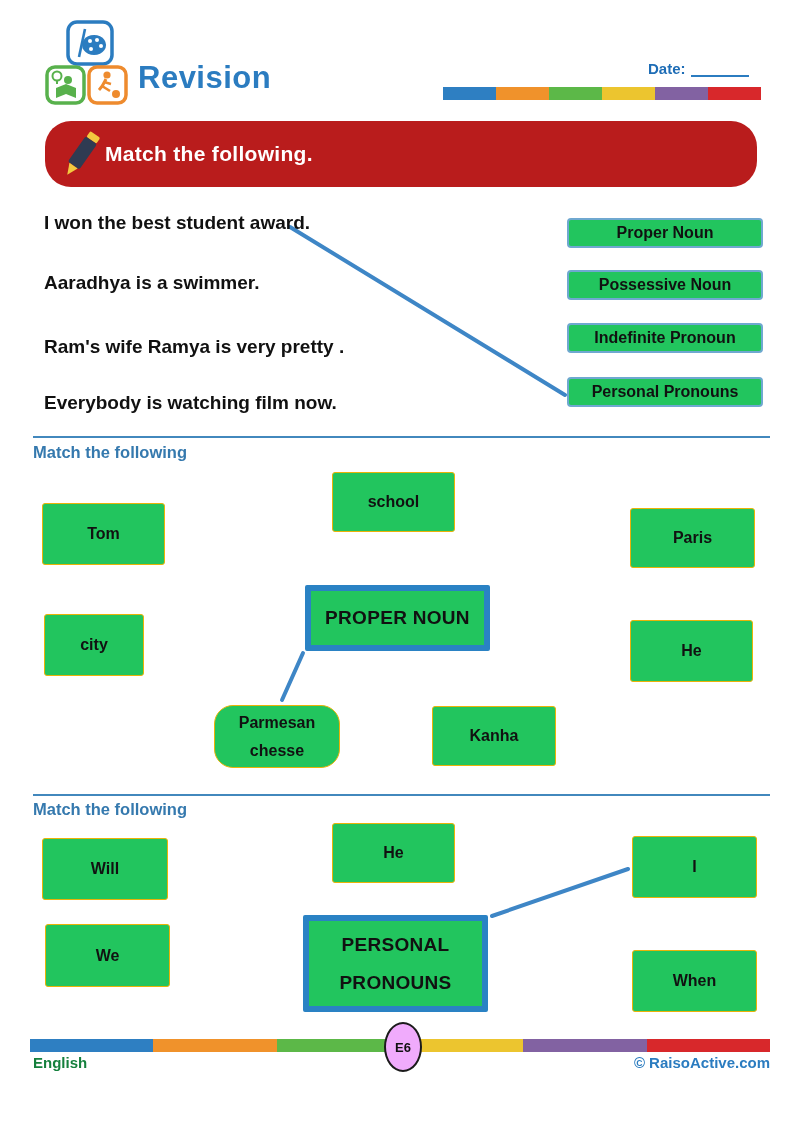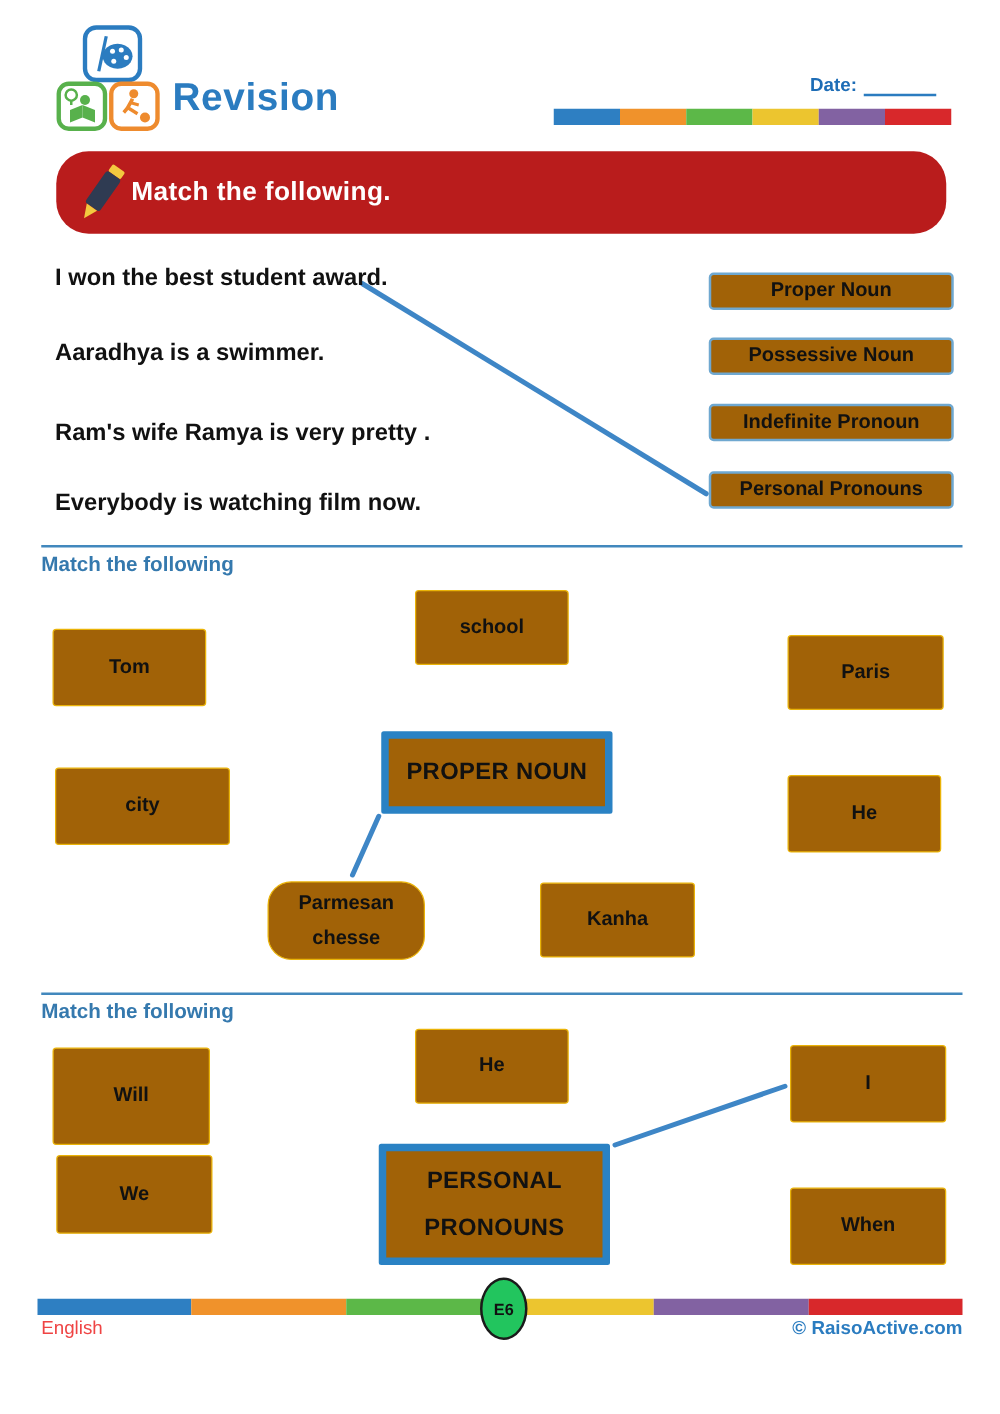--- a/index.html
+++ b/index.html
@@ -19,51 +19,51 @@
   .top-bar{left:443px;top:87px;width:318px;height:13px;}
   
   .banner{position:absolute;left:45px;top:121px;width:712px;height:66px;background:#b91c1c;border-radius:26px;}
   .banner-pencil{position:absolute;left:14px;top:7px;}
   .banner-text{position:absolute;left:60px;top:0;height:100%;display:flex;align-items:center;color:#ffffff;font-size:21px;font-weight:bold;letter-spacing:.3px;}
   
   .overlay{position:absolute;left:0;top:0;width:800px;height:1131px;pointer-events:none;}
   
   .sentence{position:absolute;left:44px;font-size:19px;font-weight:bold;color:#111111;}
   .s1{top:212px}.s2{top:272px}.s3{top:336px}.s4{top:392px}
-  .box{position:absolute;box-sizing:border-box;background:#a16207;display:flex;align-items:center;justify-content:center;
+  .box{position:absolute;box-sizing:border-box;background:#22c55e;display:flex;align-items:center;justify-content:center;
        text-align:center;font-weight:bold;color:#111111;}
   .option{left:567px;width:196px;height:30px;border:2px solid #6fa8d0;border-radius:4px;font-size:16px;}
   .o1{top:218px}.o2{top:270px}.o3{top:323px}.o4{top:377px}
   
   .divider{position:absolute;left:33px;width:737px;height:2px;background:#4288bd;}
   .d1{top:436px}.d2{top:794px}
   .sec-heading{position:absolute;left:33px;font-size:16.5px;font-weight:bold;color:#3579ae;}
   .h1{top:443px}.h2{top:800px}
   
   .orange{border:1px solid #eab308;border-radius:3px;font-size:16px;line-height:1.7;padding:0 6px;}
   .bluebox{border:6px solid #2a82c4;border-radius:2px;font-size:19px;line-height:2;letter-spacing:.3px;}
   .w-tom{left:42px;top:503px;width:123px;height:62px;}
   .w-school{left:332px;top:472px;width:123px;height:60px;}
   .w-paris{left:630px;top:508px;width:125px;height:60px;}
-  .w-city{left:44px;top:614px;width:140px;height:62px;}
+  .w-city{left:44px;top:614px;width:100px;height:62px;}
   .w-he2{left:630px;top:620px;width:123px;height:62px;}
   .w-parmesan{left:214px;top:705px;width:126px;height:63px;border-radius:19px;}
   .w-kanha{left:432px;top:706px;width:124px;height:60px;}
   .center2{left:305px;top:585px;width:185px;height:66px;}
-  .w-will{left:42px;top:838px;width:126px;height:78px;}
+  .w-will{left:42px;top:838px;width:126px;height:62px;}
   .w-he3{left:332px;top:823px;width:123px;height:60px;}
   .w-i{left:632px;top:836px;width:125px;height:62px;}
   .w-we{left:45px;top:924px;width:125px;height:63px;}
   .w-when{left:632px;top:950px;width:125px;height:62px;}
   .center3{left:303px;top:915px;width:185px;height:97px;}
   
   .bottom-bar{left:30px;top:1039px;width:740px;height:13px;}
   .e6{position:absolute;left:384px;top:1022px;width:34px;height:46px;border:2.5px solid #1b1b1b;border-radius:50%;
-      background:#22c55e;display:flex;align-items:center;justify-content:center;font-size:13px;font-weight:bold;color:#111;z-index:2;}
-  .footer-left{position:absolute;left:33px;top:1054px;font-size:15px;font-weight:normal;color:#ef4444;}
+      background:#f0abfc;display:flex;align-items:center;justify-content:center;font-size:13px;font-weight:bold;color:#111;z-index:2;}
+  .footer-left{position:absolute;left:33px;top:1054px;font-size:15px;font-weight:bold;color:#15803d;}
   .footer-right{position:absolute;right:30px;top:1054px;font-size:15px;font-weight:bold;color:#2b7cc0;}
 </style>
 </head>
 <body>
 
 <div class="sheet">
 
   <div class="logo">
     <svg width="92" height="88" viewBox="0 0 92 88">
       <g>

